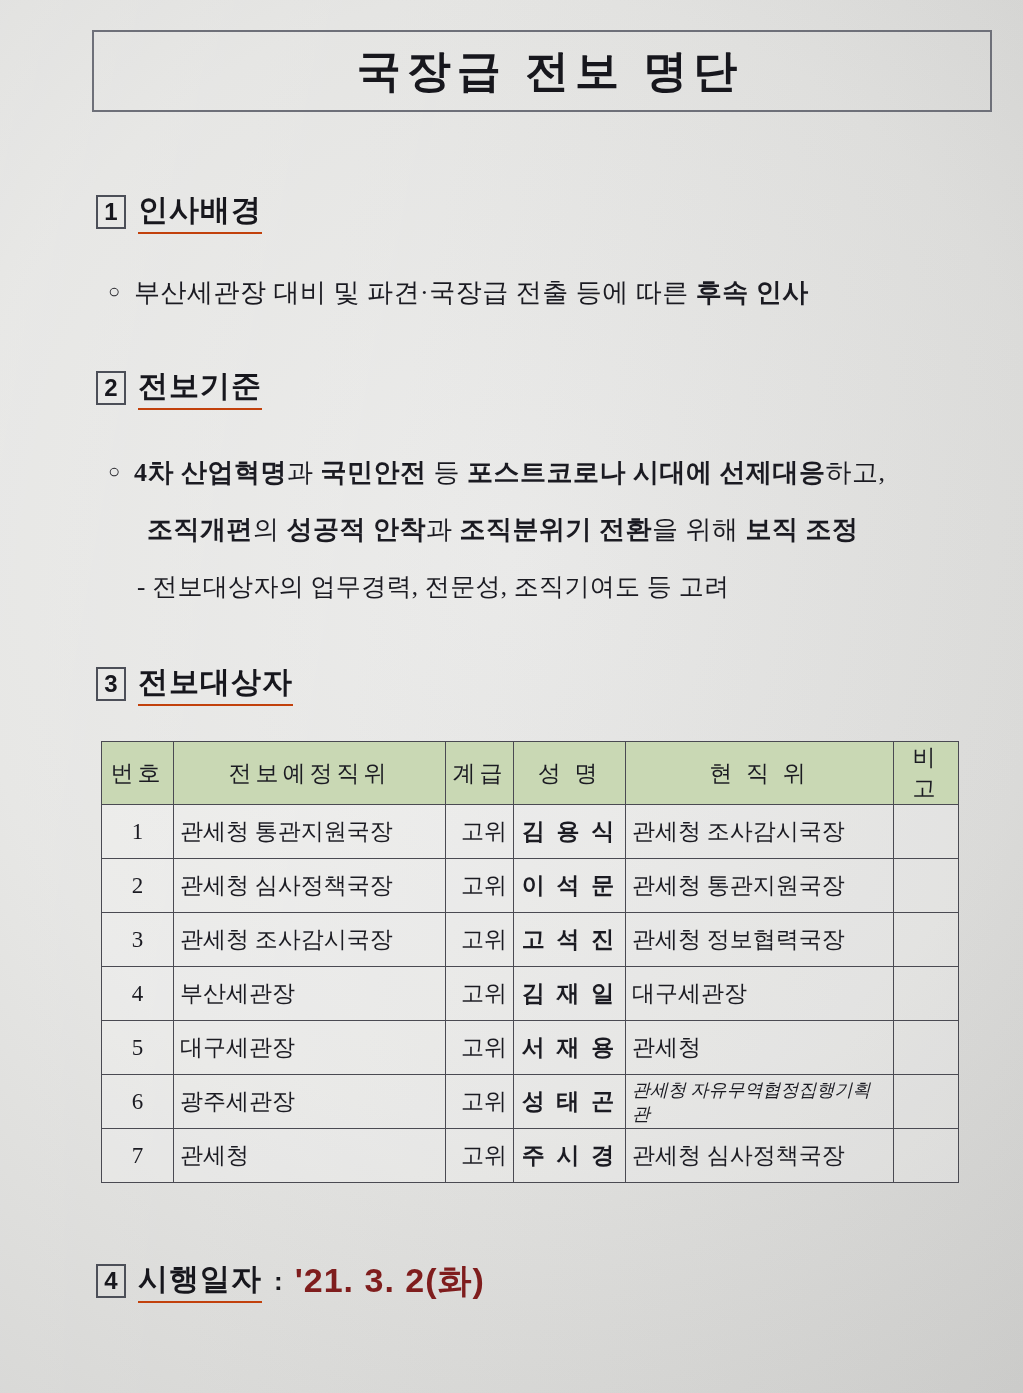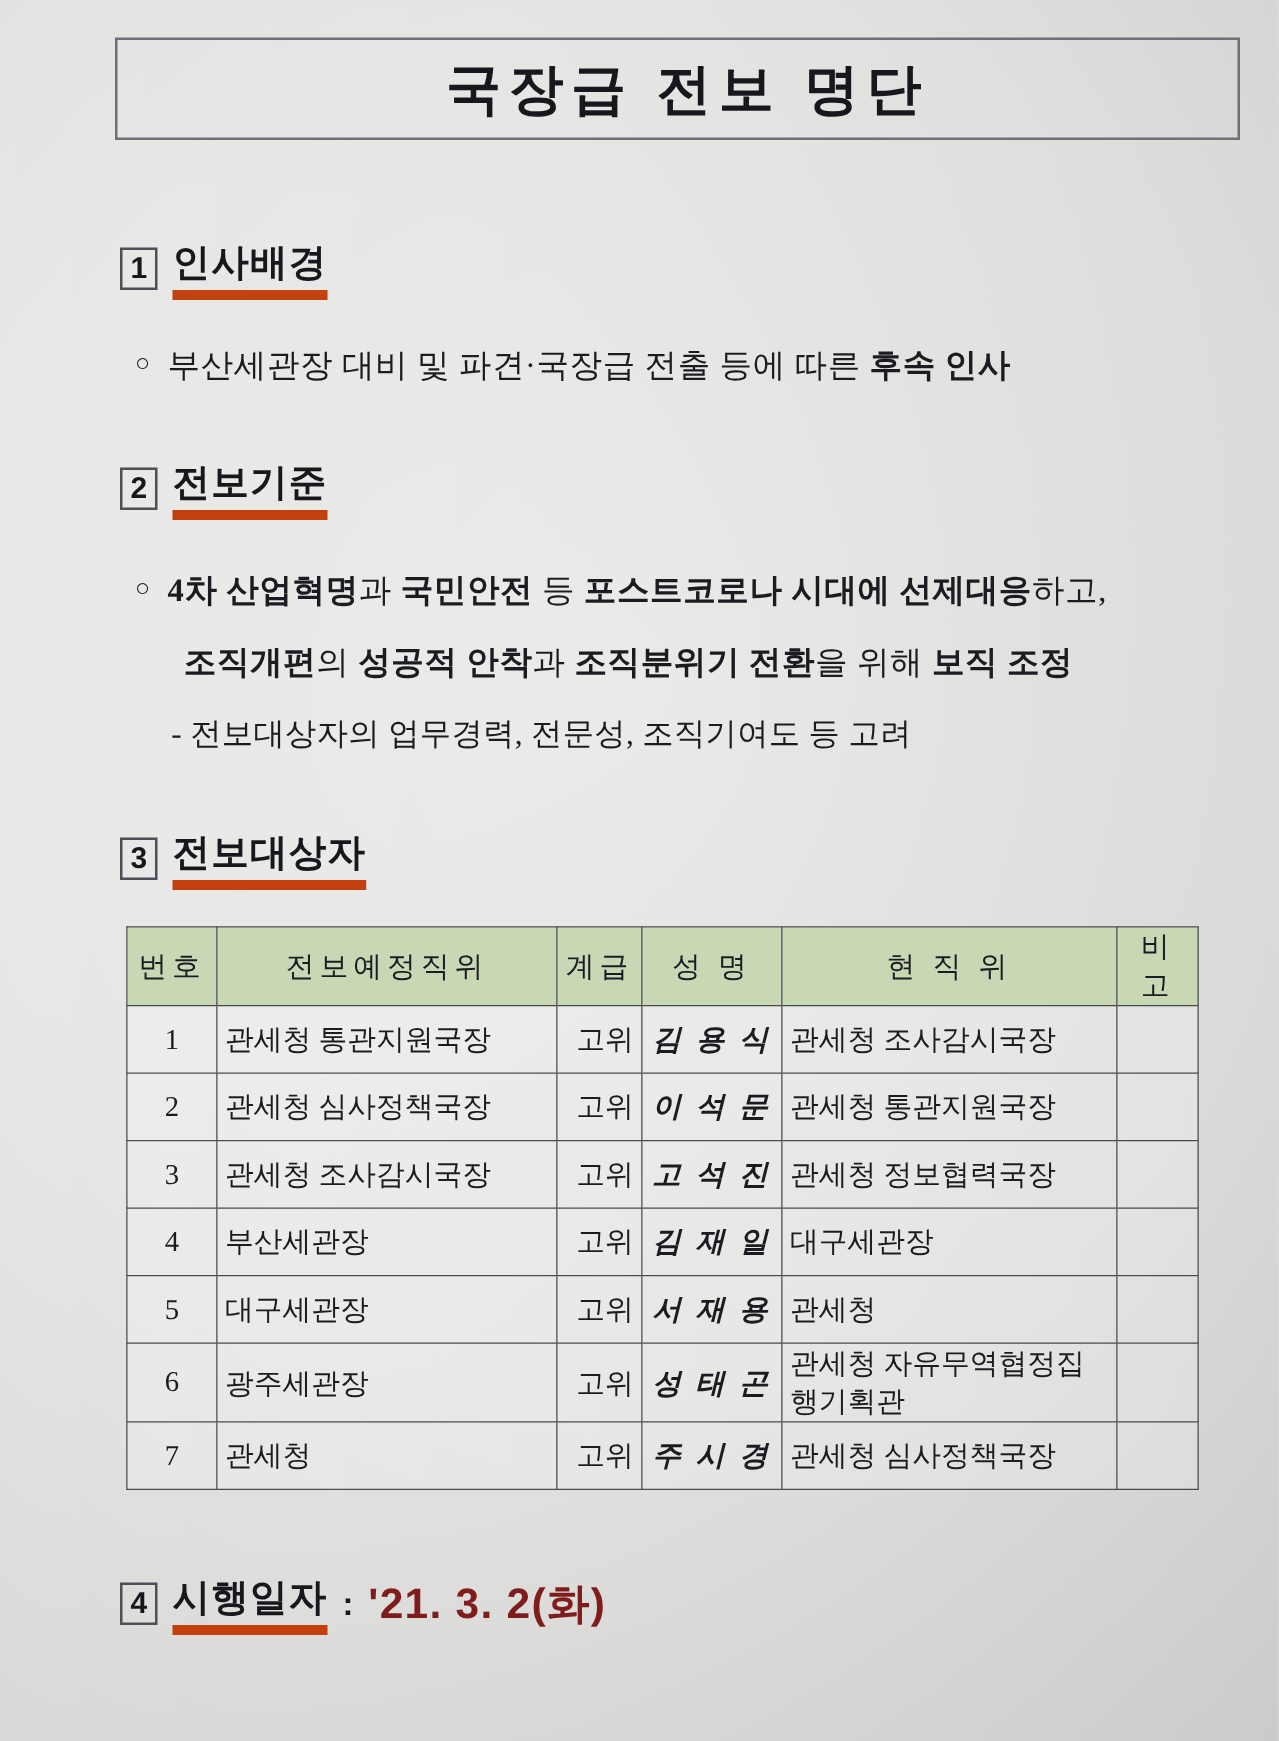--- a/index.html
+++ b/index.html
@@ -76,21 +76,21 @@
     font-weight: bold;
     font-size: 24px;
     color: #17171d;
     box-sizing: border-box;
   }
   .sec-title {
     font-family: "Liberation Sans", sans-serif;
     font-weight: bold;
     font-size: 30px;
     letter-spacing: 1px;
-    border-bottom: 8px solid #c2410c;
+    border-bottom: 2px solid #c2410c;
     padding-bottom: 1px;
     color: #17171d;
   }
 
   
   .bullet-line {
     position: absolute;
     display: flex;
     align-items: flex-start;
     font-size: 26px;
@@ -153,21 +153,20 @@
 
   td.no   { text-align: center; }
   td.pos  { text-align: left; padding-left: 16px; }
   td.rank { text-align: right; font-size: 22px; }
   td.name {
     text-align: center;
     color: #1c2f8a;
     font-weight: bold;
     font-size: 25px;
     letter-spacing: 3px;
-    font-style: italic;
   }
   td.cur  { text-align: left; padding-left: 12px; font-size: 22px; }
   td.note { }
 
   
   .date-val {
     font-family: "Liberation Sans", sans-serif;
     font-weight: bold;
     font-size: 34px;
     letter-spacing: 1px;
@@ -287,21 +286,21 @@
           <td class="rank">고위</td>
           <td class="name">서 재 용</td>
           <td class="cur">관세청</td>
           <td class="note"></td>
         </tr>
         <tr>
           <td class="no">6</td>
           <td class="pos">광주세관장</td>
           <td class="rank">고위</td>
           <td class="name">성 태 곤</td>
-          <td class="cur" style="font-size:23px;">관세청 자유무역협정집행기획관</td>
+          <td class="cur" style="font-size:18px;font-style:italic;">관세청 자유무역협정집행기획관</td>
           <td class="note"></td>
         </tr>
         <tr>
           <td class="no">7</td>
           <td class="pos">관세청</td>
           <td class="rank">고위</td>
           <td class="name">주 시 경</td>
           <td class="cur">관세청 심사정책국장</td>
           <td class="note"></td>
         </tr>

